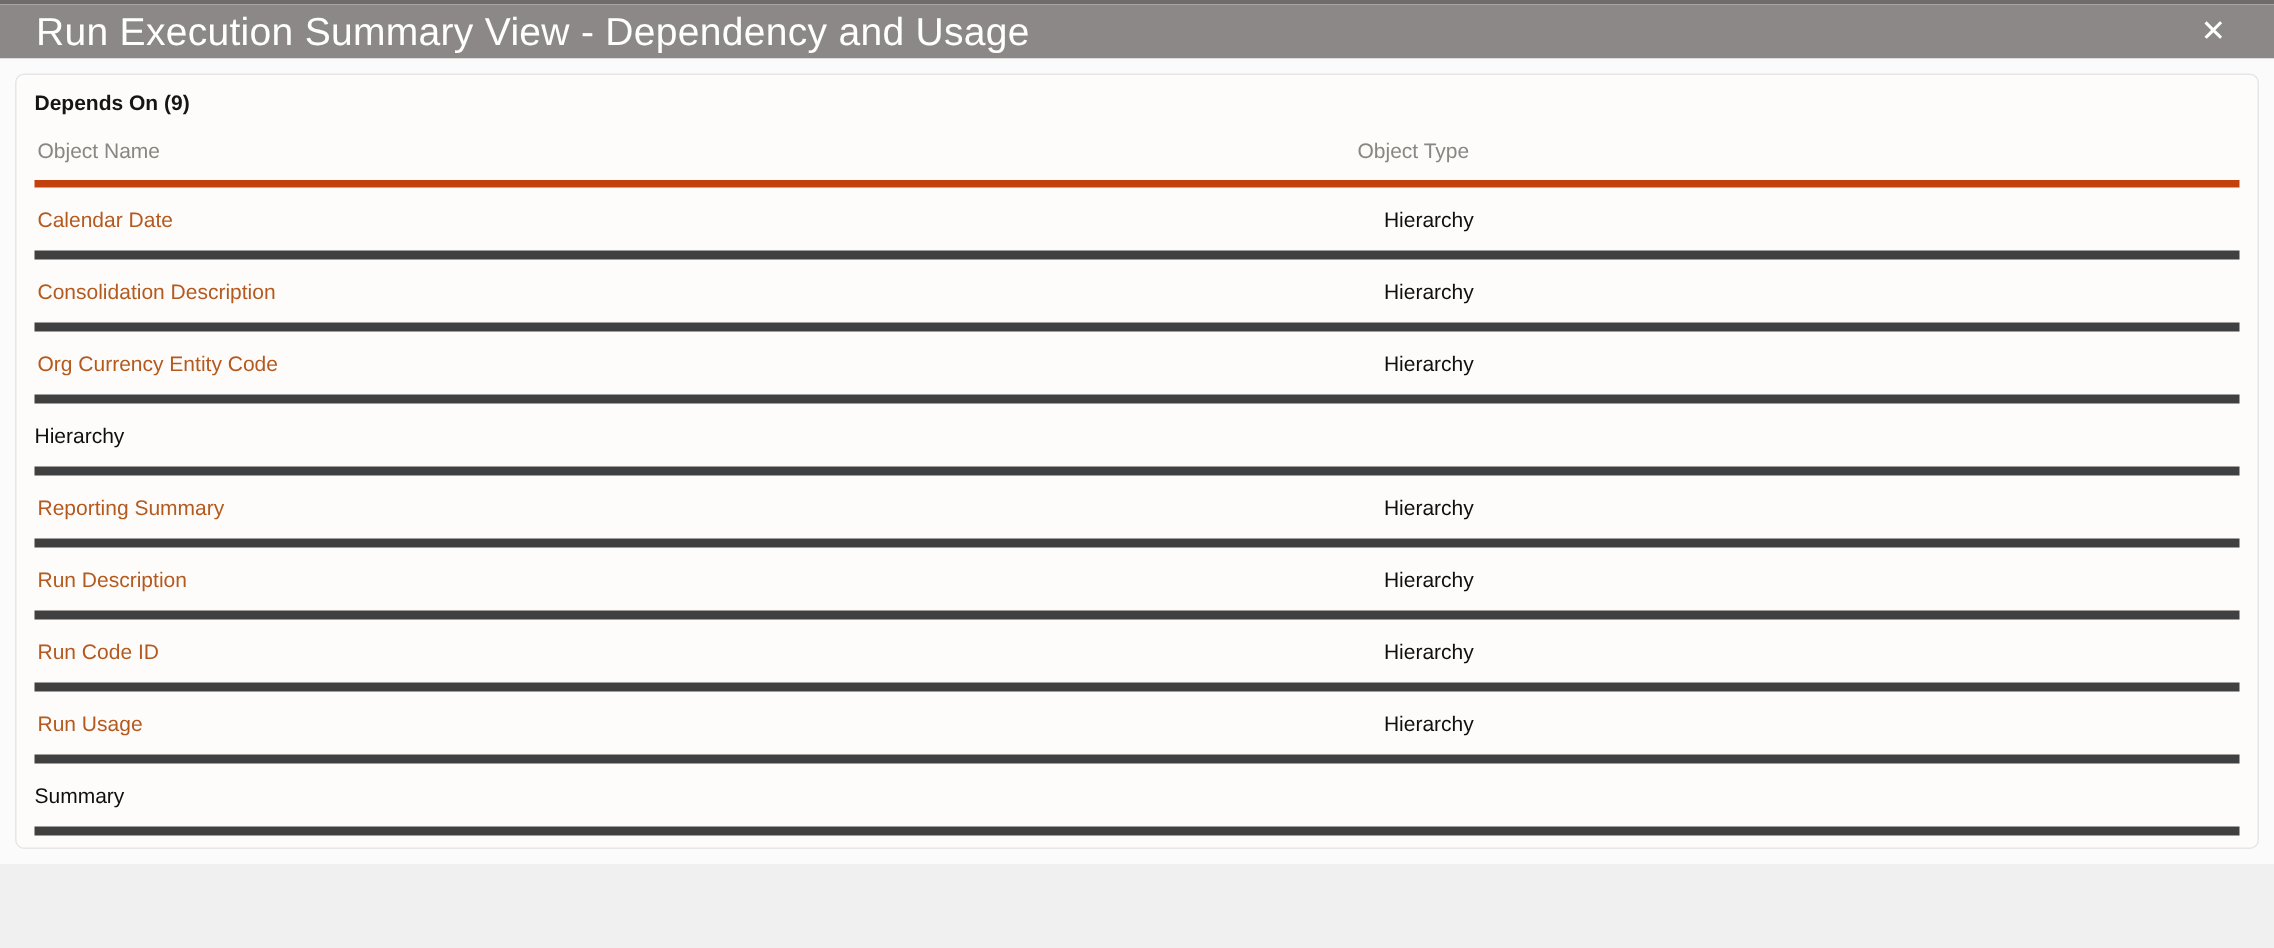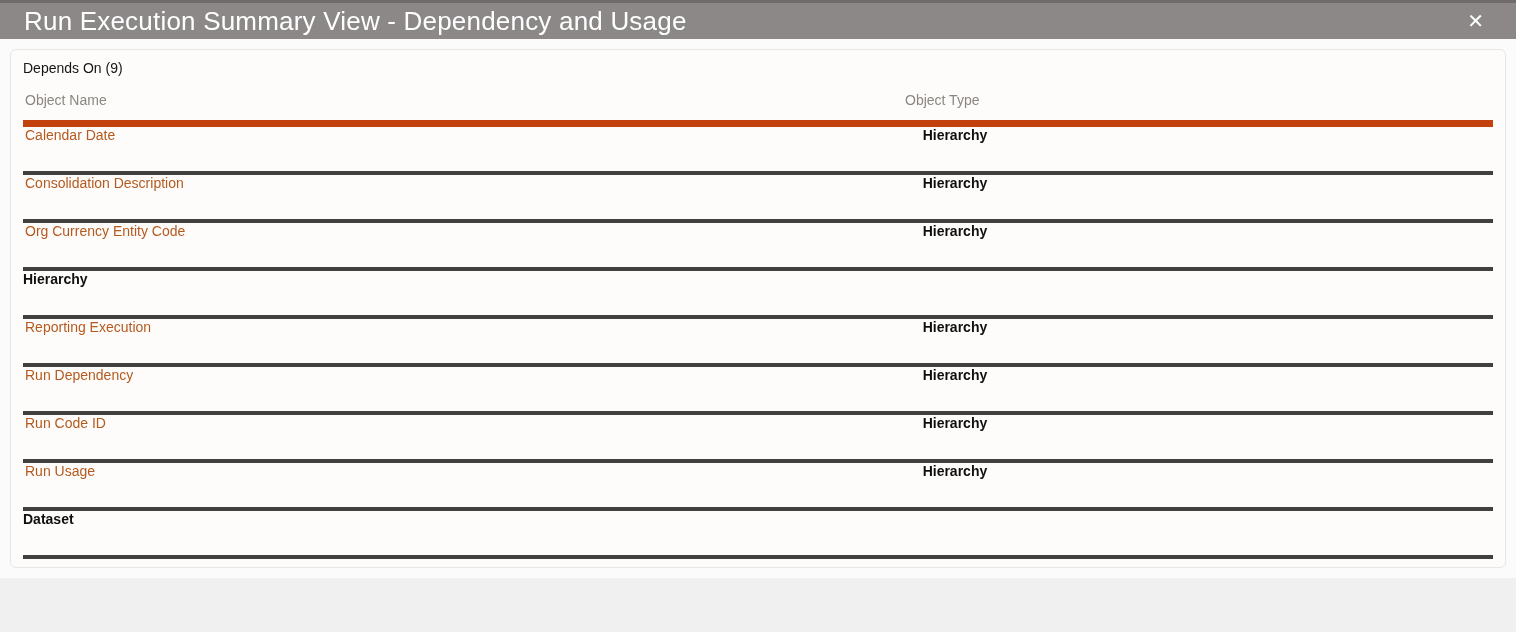--- a/index.html
+++ b/index.html
@@ -53,63 +53,62 @@
   .panel {
     border: 1px solid #e6e6e6;
     border-radius: 6px;
     background: #fefcfa;
     height: 100%;
     padding: 10px 12px 8px 12px;
     overflow: hidden;
   }
   .section-title {
     font-size: 14px;
-    font-weight: 400;
+    font-weight: 700;
     color: #161513;
     margin-bottom: 8px;
   }
   .table {
     width: 100%;
   }
   .thead {
     display: flex;
     padding: 8px 0 12px 0;
-    border-bottom: 7px solid #c2410c;
+    border-bottom: 5px solid #c2410c;
   }
   .th {
     color: #8a8682;
     font-size: 14px;
     font-weight: 400;
   }
   .col-name { width: 60%; padding-left: 2px; }
   .col-type { width: 40%; }
   .tbody { }
   .trow {
     display: flex;
-    align-items: flex-start;
-    border-bottom: 4px solid #404040;
+    align-items: center;
+    border-bottom: 6px solid #404040;
     height: 48px;
     gap: 44px;
   }
   .td-name {
     width: 60%;
     color: #b45a1f;
     font-size: 14px;
     padding-left: 2px;
   }
   .td-name a {
     color: #b45a1f;
     text-decoration: none;
     cursor: pointer;
   }
   .td-type {
     width: 40%;
     color: #100f0e;
     font-size: 14px;
-    font-weight: bold;
   }
 </style>
 </head>
 <body>
 
 <div class="modal">
   <div class="modal-header">
     <div class="modal-title">Run Execution Summary View - Dependency and Usage</div>
     <div class="close-btn">✕</div>
   </div>
@@ -131,35 +130,35 @@
             <div class="td-type">Hierarchy</div>
           </div>
           <div class="trow">
             <div class="td-name"><a>Org Currency Entity Code</a></div>
             <div class="td-type">Hierarchy</div>
           </div>
           <div class="trow">
             <div class="td-type">Hierarchy</div>
           </div>
           <div class="trow">
-            <div class="td-name"><a>Reporting Execution</a></div>
+            <div class="td-name"><a>Reporting Summary</a></div>
             <div class="td-type">Hierarchy</div>
           </div>
           <div class="trow">
-            <div class="td-name"><a>Run Dependency</a></div>
+            <div class="td-name"><a>Run Description</a></div>
             <div class="td-type">Hierarchy</div>
           </div>
           <div class="trow">
             <div class="td-name"><a>Run Code ID</a></div>
             <div class="td-type">Hierarchy</div>
           </div>
           <div class="trow">
             <div class="td-name"><a>Run Usage</a></div>
             <div class="td-type">Hierarchy</div>
           </div>
           <div class="trow">
-            <div class="td-type">Dataset</div>
+            <div class="td-type">Summary</div>
           </div>
         </div>
       </div>
     </div>
   </div>
 </div>
 
 </body></html>

